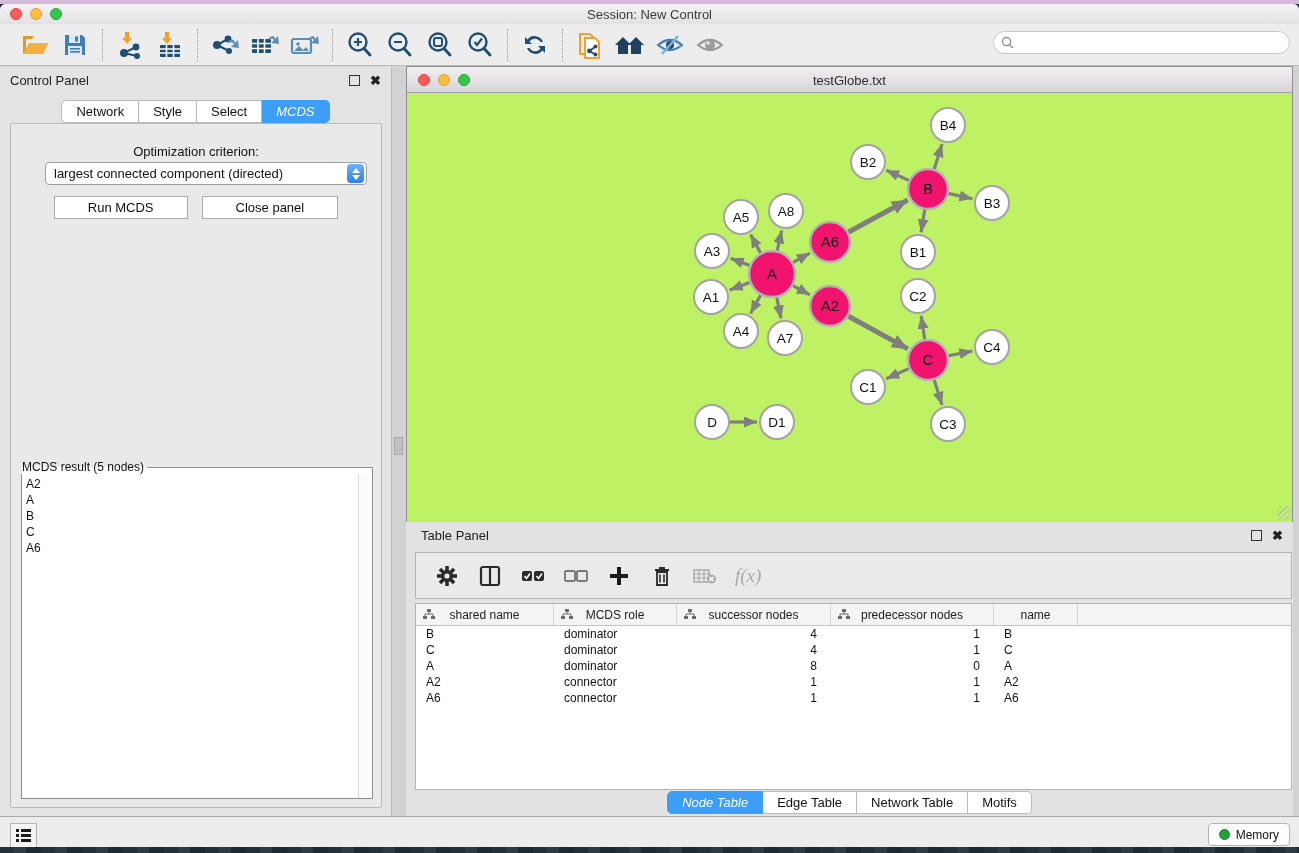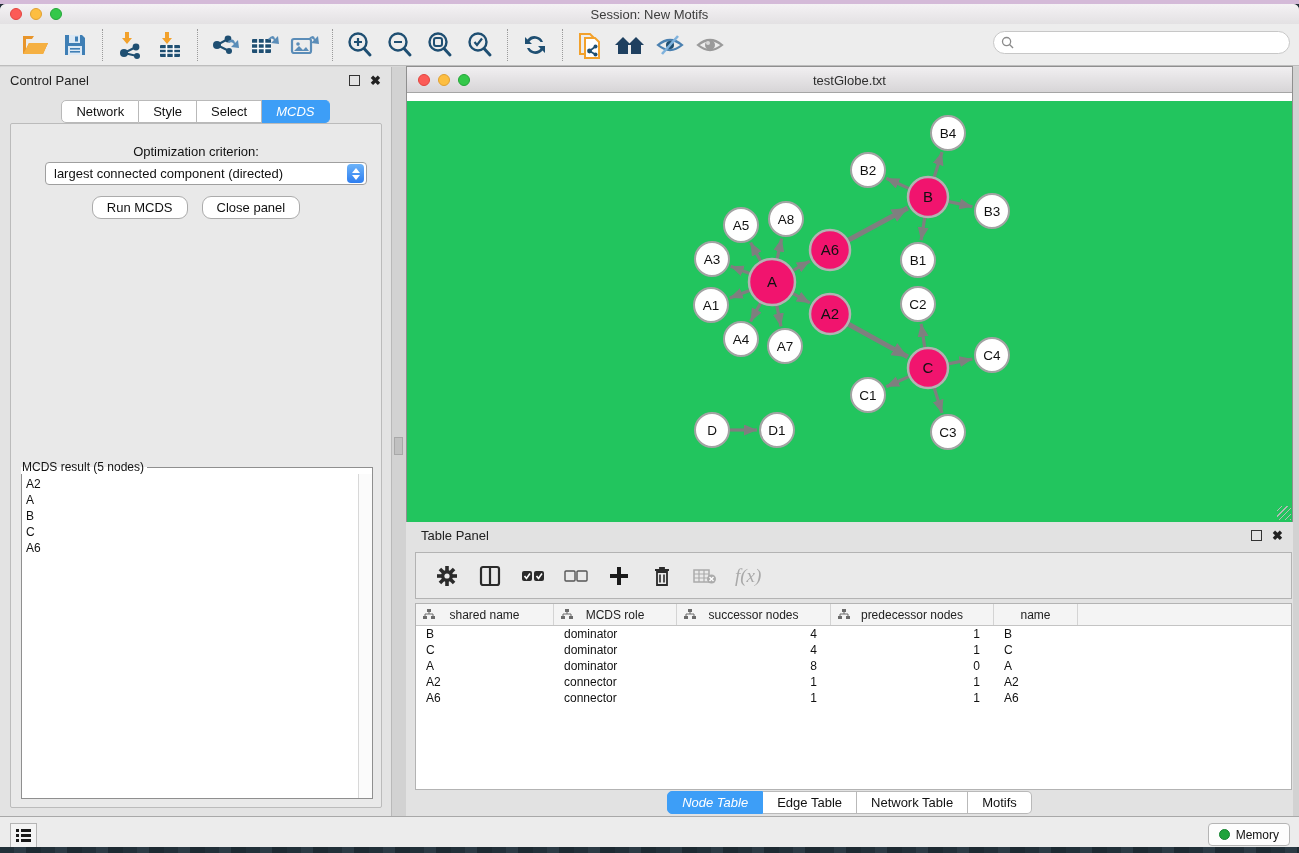--- a/index.html
+++ b/index.html
@@ -58,37 +58,37 @@
   .optlabel { position:absolute; left:0; width:100%; top:20px; text-align:center; font-size:13px; color:#111; }
   .selectbox { position:absolute; left:34px; top:38px; width:322px; height:23px; background:#fff;
     border:1px solid #9f9f9f; border-radius:4px; display:flex; align-items:center;justify-content:center; }
   .selectbox .val { flex:1; font-size:13px; color:#111; padding-left:8px; white-space:nowrap; }
   .stepper { width:17px; height:19px; margin-right:2px; border-radius:4px;
     background:linear-gradient(#6cb3f9,#2e7ef0); display:flex; flex-direction:column;
     align-items:center; justify-content:center; gap:2px; }
   .stepper .tri-up { width:0; height:0; border-left:4px solid transparent; border-right:4px solid transparent; border-bottom:5px solid #fff; }
   .stepper .tri-dn { width:0; height:0; border-left:4px solid transparent; border-right:4px solid transparent; border-top:5px solid #fff; }
   .btnrow { position:absolute; left:0; top:72px; width:100%; display:flex; justify-content:center; gap:14px; }
-  .button { background:#fff; border:1px solid #ababab; border-radius:9px; font-size:13px; color:#111;
-    padding:3px 14px; cursor:default;text-align:center; }
+  .button { background:#fff; border:1px solid #ababab; border-radius:0; font-size:13px; color:#111;
+    padding:3px 33px; cursor:default;text-align:center; }
   fieldset.resultbox { position:absolute; left:10px; top:336px; width:352px; height:339px;
     border:1px solid #8f8f8f; background:#fff; }
   fieldset.resultbox legend { font-size:12px; color:#111; padding:0 3px; margin-left:-3px; background:transparent; }
   .resultlist { position:absolute; left:0; top:0; right:14px; bottom:0; overflow:hidden; padding:2px 0 0 4px; }
   .resultitem { font-size:12px; color:#111; line-height:16px; }
   .scrollgutter { position:absolute; top:0; right:0; width:14px; bottom:0; border-left:1px solid #d8d8d8; background:#fbfbfb; }
 
   
   .netwin { position:absolute; left:406px; top:-1px; width:887px; height:456px;
     border:1px solid #8f8f8f; background:#fff; }
   .nettitle { position:absolute; left:0; top:0; width:100%; height:26px;
     background:linear-gradient(#f1eff1,#d7d5d7); border-bottom:1px solid #a5a5a5; }
   .nettitle .lights { top:7px; left:11px; }
   .nettitle .title { position:absolute; left:0; right:0; top:6px; text-align:center; font-size:13px; color:#2e2e2e; }
-  .netcanvas { position:absolute; left:0; top:34px; width:885px; height:428px; background:#22c55e; }
+  .netcanvas { position:absolute; left:0; top:26px; width:885px; height:510px; background:#bef264; }
   .grip { position:absolute; right:1px; bottom:1px; width:14px; height:14px;
     background:repeating-linear-gradient(135deg, transparent 0 3px, #b8b8b8 3px 4px); }
   .divider-handle-v { position:absolute; left:394px; top:370px; width:9px; height:18px; background:#c0c0c0; border:1px solid #a8a8a8; }
   .divider-handle-h { position:absolute; left:838px; top:452px; width:18px; height:8px; background:#c9c9c9; border:1px solid #b0b0b0; }
 
   
   .tpanel { position:absolute; left:406px; top:455px; width:887px; height:294px; background:#e2e2e2; }
   .tptoolbar { position:absolute; left:9px; right:1px; top:30px; height:47px; background:#eaeaea;
     border:1px solid #b3b3b3; display:flex; align-items:center; gap:17px; padding-left:18px; }
   .tpbtn { display:flex; align-items:center; justify-content:center; width:26px; height:26px; }
@@ -125,21 +125,21 @@
   <div class="wp-bottom"></div>
 
   <div class="window">
 
     <div class="titlebar">
       <div class="lights">
         <div class="light red"></div>
         <div class="light yellow"></div>
         <div class="light green"></div>
       </div>
-      <div class="title">Session: New Motifs</div>
+      <div class="title">Session: New Control</div>
     </div>
 
     <div class="toolbar">
       <div class="tbgroup">
         <div class="tbbtn">
           <svg width="28" height="24" viewBox="0 0 28 24">
               <path d="M2 6 L2 21 L22 21 L27 10 L8 10 L5 16 L5 6 L11 6 L13 3 L2 3 Z" fill="#e8952b"></path>
               <path d="M5 16 L8 10 L27 10 L22 21 L2 21 Z" fill="#f5b042"></path>
             </svg>
         </div>

